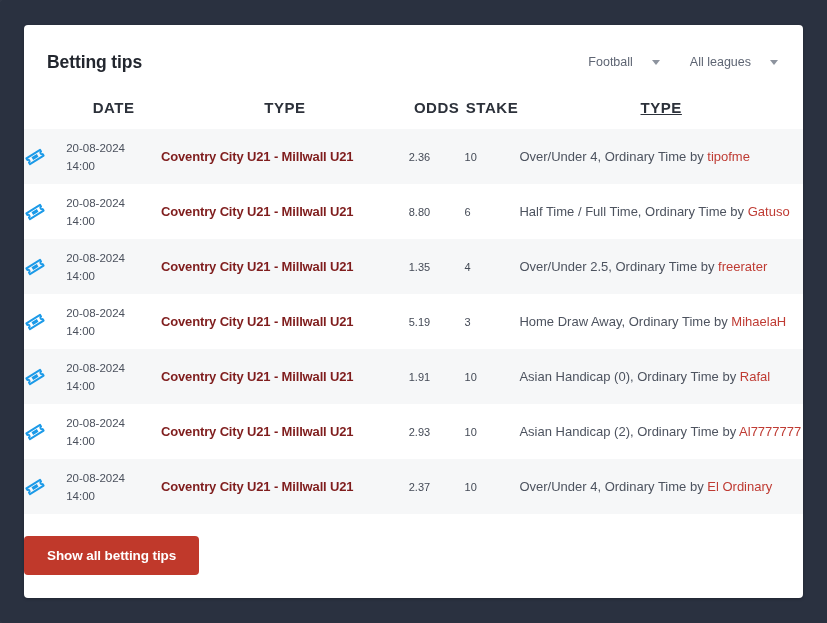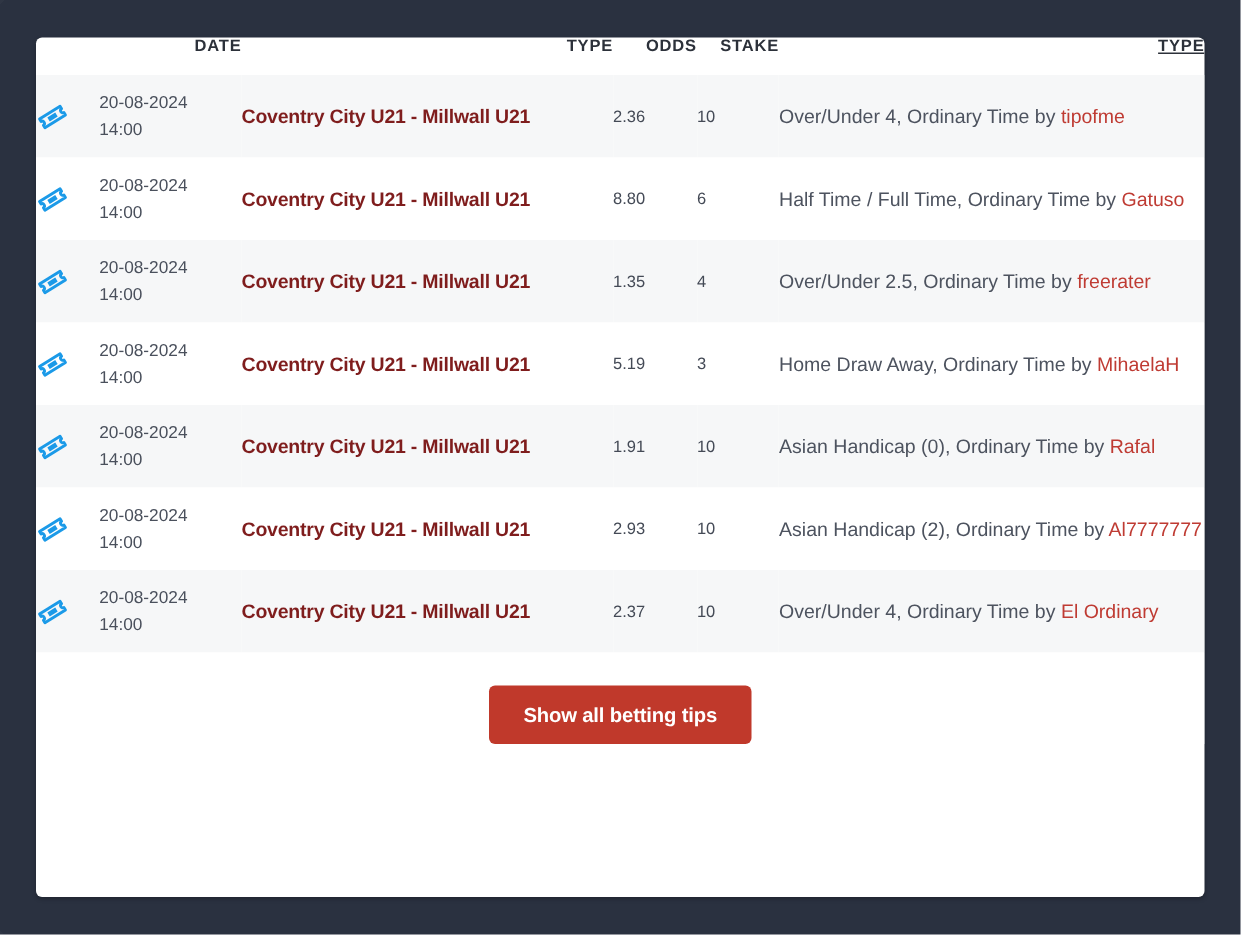--- a/index.html
+++ b/index.html
@@ -67,25 +67,25 @@
     border-top: 5px solid #8d939e;
   }
 
   
   table.tips {
     width: 100%;
     border-collapse: collapse;
     table-layout: fixed;
   }
   table.tips thead th {
-    font-size: 11px;
+    font-size: 15px;
     font-weight: bold;
     color: #2c313a;
     letter-spacing: 0.55px;
-    text-align: right;
+    text-align: center;
     padding: 0 0 13px 0;
     vertical-align: bottom;
   }
   .c-icon  { width: 40px; }
   .c-date  { width: 90px; }
   .c-event { width: 235px; }
   .c-odds  { width: 53px; }
   .c-stake { width: 52px; }
   .c-type  { width: 269px; text-decoration: underline; }
 
@@ -129,21 +129,21 @@
     color: #4d535f;
     white-space: nowrap;
   }
   .tipster {
     color: #bf3b33;
   }
 
   
   .card-foot {
     display: flex;
-    justify-content: center;
+    justify-content: flex-start;
     align-items: flex-start;
     padding-top: 22px;
     background: #ffffff;
   }
   .btn-show-all {
     background: #c0392b;
     color: #ffffff;
     font-size: 13.5px;
     font-weight: bold;
     border: none;
@@ -154,20 +154,36 @@
     letter-spacing: -0.1px;
   }
 </style>
 </head>
 <body style="background: rgb(42, 49, 64);">
 
 <div id="bg-pattern"></div>
 
 <div class="card">
 
+  <div class="card-head">
+    <div class="card-title">Betting tips</div>
+    <div class="head-filters">
+
+      <div class="filter">
+        <span class="filter-label">Football</span>
+        <span class="caret"></span>
+      </div>
+
+      <div class="filter">
+        <span class="filter-label">All leagues</span>
+        <span class="caret"></span>
+      </div>
+
+    </div>
+  </div>
 
   <table class="tips">
     <thead>
       <tr>
         <th class="c-icon"></th>
         <th class="c-date">DATE</th>
         <th class="c-event">TYPE</th>
         <th class="c-odds">ODDS</th>
         <th class="c-stake">STAKE</th>
         <th class="c-type">TYPE</th>

